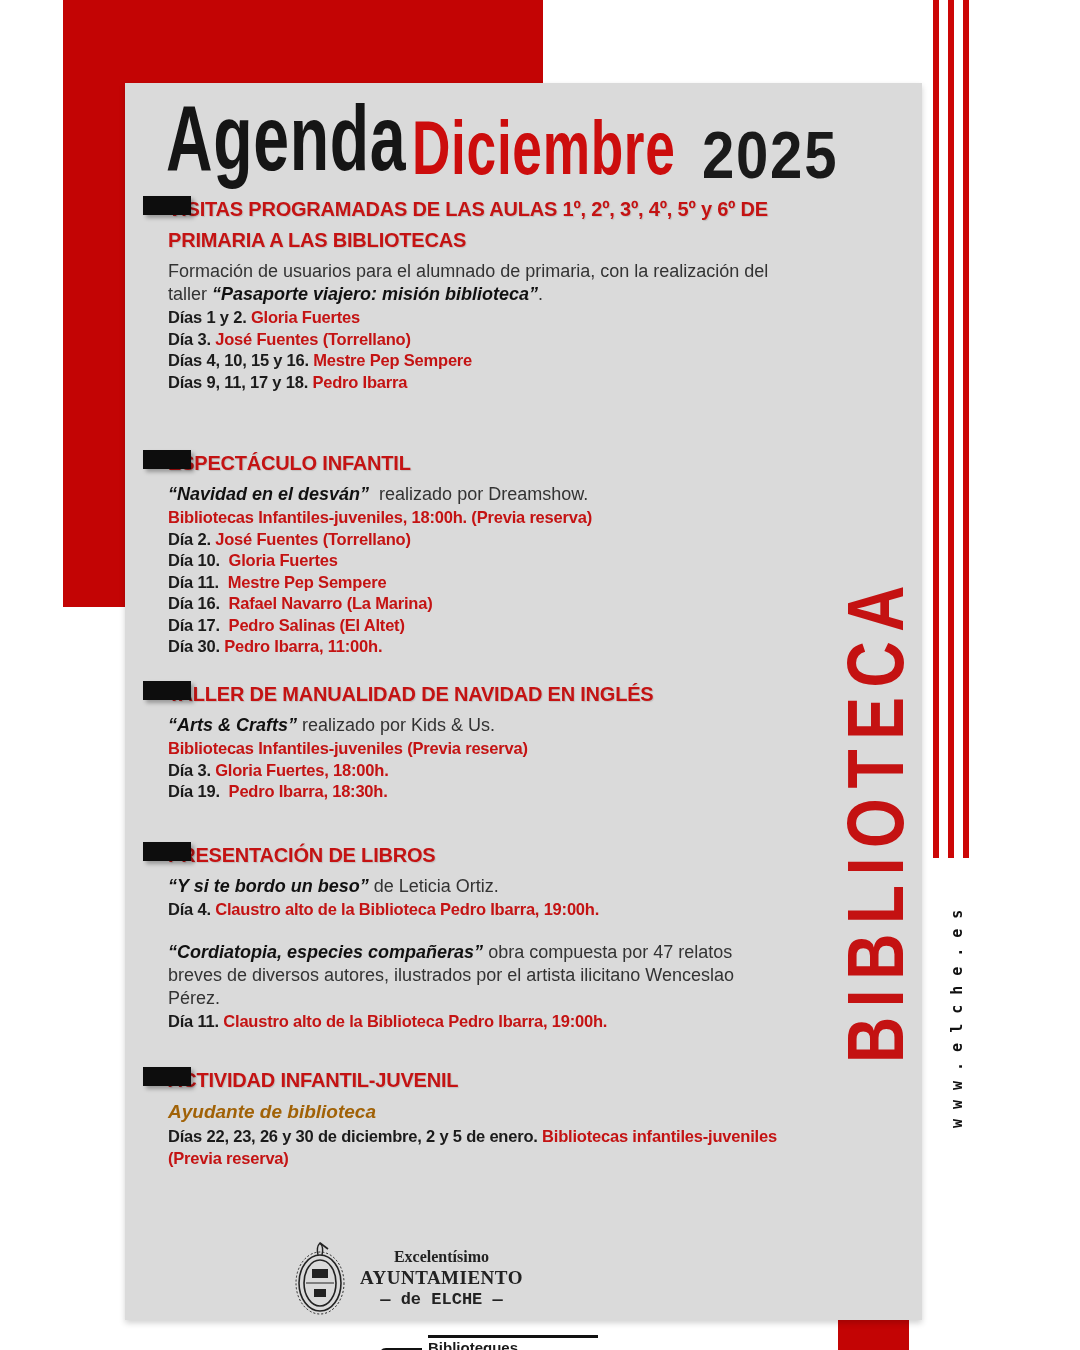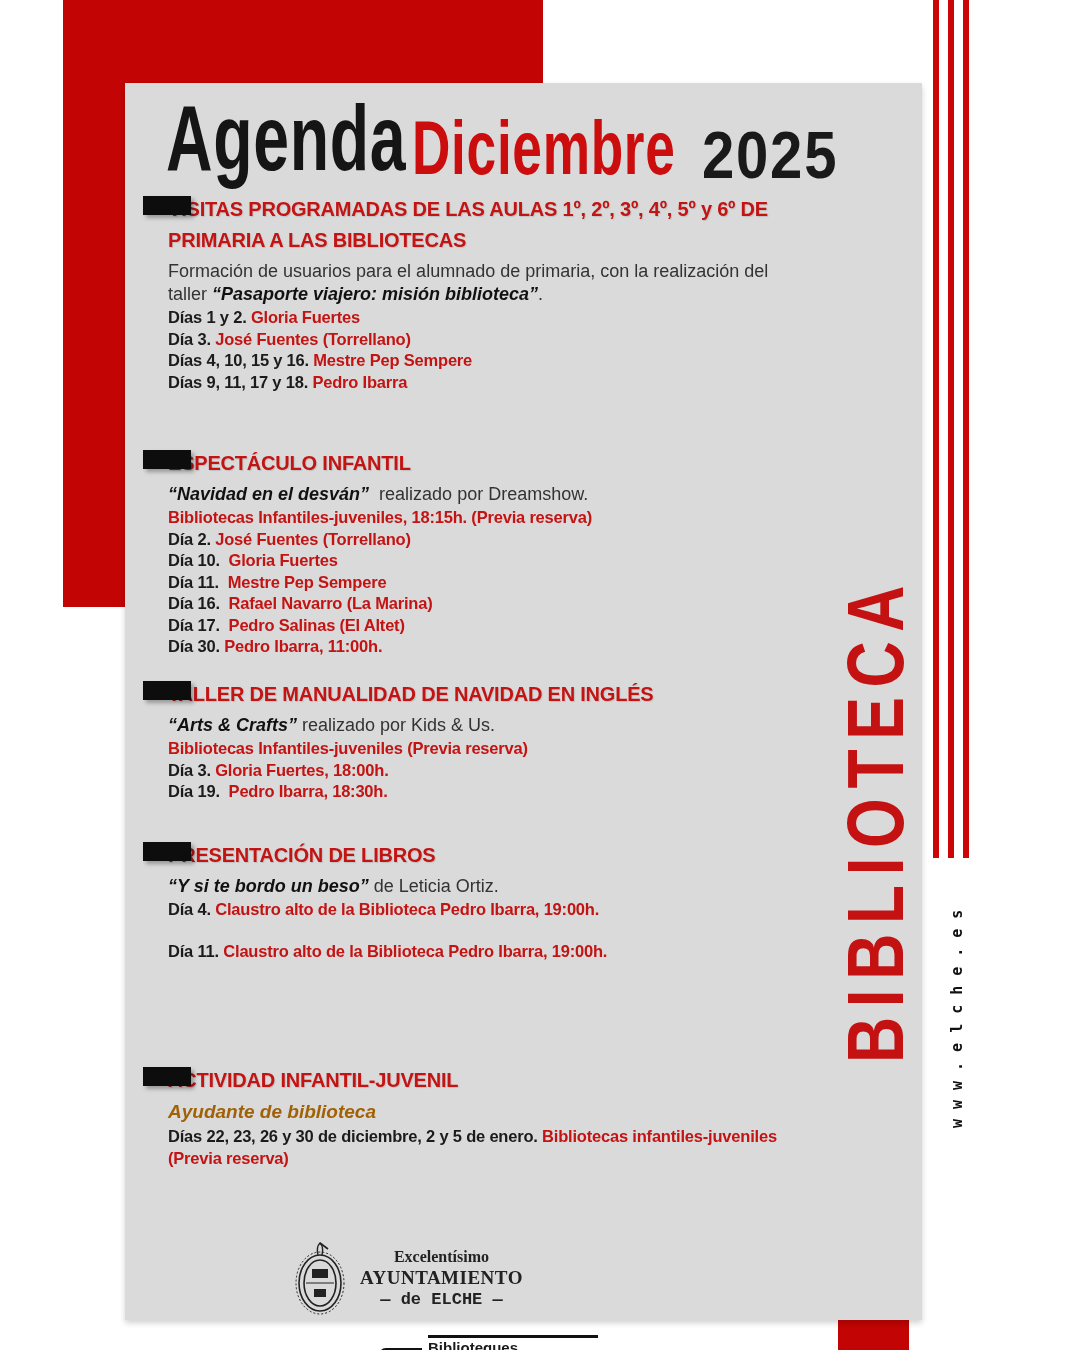--- a/index.html
+++ b/index.html
@@ -90,21 +90,21 @@
 taller </span><span class="seg-bi">“Pasaporte viajero: misión biblioteca”</span><span class="seg-plain">.</span></div>
         <div class="line"><span class="seg-blk">Días 1 y 2. </span><span class="seg-red">Gloria Fuertes</span></div>
         <div class="line"><span class="seg-blk">Día 3. </span><span class="seg-red">José Fuentes (Torrellano)</span></div>
         <div class="line"><span class="seg-blk">Días 4, 10, 15 y 16. </span><span class="seg-red">Mestre Pep Sempere</span></div>
         <div class="line"><span class="seg-blk">Días 9, 11, 17 y 18. </span><span class="seg-red">Pedro Ibarra</span></div>
       </div>
       <div class="section" style="top: 365px;">
         <div class="dash"></div>
         <h2 class="heading">ESPECTÁCULO INFANTIL</h2>
         <div class="para"><span class="seg-bi">“Navidad en el desván”</span><span class="seg-plain">  realizado por Dreamshow.</span></div>
-        <div class="line"><span class="seg-red">Bibliotecas Infantiles-juveniles, 18:15h. (Previa reserva)</span></div>
+        <div class="line"><span class="seg-red">Bibliotecas Infantiles-juveniles, 18:00h. (Previa reserva)</span></div>
         <div class="line"><span class="seg-blk">Día 2. </span><span class="seg-red">José Fuentes (Torrellano)</span></div>
         <div class="line"><span class="seg-blk">Día 10.  </span><span class="seg-red">Gloria Fuertes</span></div>
         <div class="line"><span class="seg-blk">Día 11.  </span><span class="seg-red">Mestre Pep Sempere</span></div>
         <div class="line"><span class="seg-blk">Día 16.  </span><span class="seg-red">Rafael Navarro (La Marina)</span></div>
         <div class="line"><span class="seg-blk">Día 17.  </span><span class="seg-red">Pedro Salinas (El Altet)</span></div>
         <div class="line"><span class="seg-blk">Día 30. </span><span class="seg-red">Pedro Ibarra, 11:00h.</span></div>
       </div>
       <div class="section" style="top: 596px;">
         <div class="dash"></div>
         <h2 class="heading">TALLER DE MANUALIDAD DE NAVIDAD EN INGLÉS</h2>
@@ -112,20 +112,23 @@
         <div class="line"><span class="seg-red">Bibliotecas Infantiles-juveniles (Previa reserva)</span></div>
         <div class="line"><span class="seg-blk">Día 3. </span><span class="seg-red">Gloria Fuertes, 18:00h.</span></div>
         <div class="line"><span class="seg-blk">Día 19.  </span><span class="seg-red">Pedro Ibarra, 18:30h.</span></div>
       </div>
       <div class="section" style="top: 757px;">
         <div class="dash"></div>
         <h2 class="heading">PRESENTACIÓN DE LIBROS</h2>
         <div class="para"><span class="seg-bi">“Y si te bordo un beso”</span><span class="seg-plain"> de Leticia Ortiz.</span></div>
         <div class="line"><span class="seg-blk">Día 4. </span><span class="seg-red">Claustro alto de la Biblioteca Pedro Ibarra, 19:00h.</span></div>
         <div class="spacer"></div>
+        <div class="para"><span class="seg-bi">“Cordiatopia, especies compañeras”</span><span class="seg-plain"> obra compuesta por 47 relatos
+breves de diversos autores, ilustrados por el artista ilicitano Wenceslao
+Pérez.</span></div>
         <div class="line"><span class="seg-blk">Día 11. </span><span class="seg-red">Claustro alto de la Biblioteca Pedro Ibarra, 19:00h.</span></div>
       </div>
       <div class="section" style="top: 982px;">
         <div class="dash"></div>
         <h2 class="heading">ACTIVIDAD INFANTIL-JUVENIL</h2>
         <div class="sub"><span class="seg-bi2">Ayudante de biblioteca</span></div>
         <div class="line"><span class="seg-blk">Días 22, 23, 26 y 30 de diciembre, 2 y 5 de enero. </span><span class="seg-red">Bibliotecas infantiles-juveniles
 (Previa reserva)</span></div>
       </div>
     </div>

